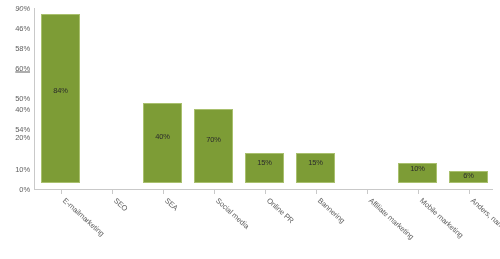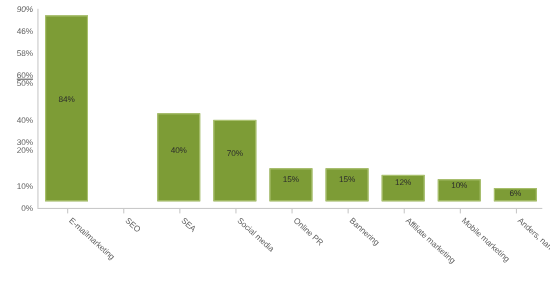--- a/index.html
+++ b/index.html
@@ -112,23 +112,23 @@
 </style>
 </head>
 <body>
 
 <div id="chart-root">
 
   <div class="y-axis-labels">
       <div class="y-tick" style="top: 189px;">0%</div>
       <div class="y-tick" style="top: 168.889px;">10%</div>
       <div class="y-tick" style="top: 137px;">20%</div>
-      <div class="y-tick" style="top: 128.667px;">30%</div>
+      <div class="y-tick" style="top: 128.667px;">54%</div>
       <div class="y-tick" style="top: 108.556px;">40%</div>
-      <div class="y-tick" style="top: 76px;">50%</div>
+      <div class="y-tick" style="top: 98px;">50%</div>
       <div class="y-tick" style="top: 68.3333px; text-decoration: underline;">60%</div>
       <div class="y-tick" style="top: 48.2222px;">58%</div>
       <div class="y-tick" style="top: 28.1111px;">46%</div>
       <div class="y-tick" style="top: 8px; font-style: italic;">90%</div>
     </div>
   <div class="y-axis-line"></div>
 
   <div class="plot">
       <div class="bar-slot" style="left: 0px; width: 51px;">
         <div class="bar" style="height: 168.933px; background: rgb(125, 156, 54); border-color: rgb(169, 192, 110);"></div>
@@ -142,24 +142,20 @@
         <div class="bar" style="height: 74.4111px; background: rgb(125, 156, 54); border-color: rgb(169, 192, 110);"></div>
         <div class="bar-label" style="color: rgb(43, 43, 43); bottom: 38.6938px;">70%</div>
       </div>
       <div class="bar-slot" style="left: 204px; width: 51px;">
         <div class="bar" style="height: 30.1667px; background: rgb(125, 156, 54); border-color: rgb(169, 192, 110);"></div>
         <div class="bar-label" style="color: rgb(43, 43, 43); bottom: 15.6867px;">15%</div>
       </div>
       <div class="bar-slot" style="left: 255px; width: 51px;">
         <div class="bar" style="height: 30.1667px; background: rgb(125, 156, 54); border-color: rgb(169, 192, 110);"></div>
         <div class="bar-label" style="color: rgb(43, 43, 43); bottom: 15.6867px;">15%</div>
-      </div>
-      <div class="bar-slot" style="left: 306px; width: 51px;">
-        <div class="bar" style="height: 24.1333px; background: rgb(125, 156, 54); border-color: rgb(169, 192, 110);"></div>
-        <div class="bar-label" style="color: rgb(43, 43, 43); bottom: 12.5493px;">12%</div>
       </div>
       <div class="bar-slot" style="left: 357px; width: 51px;">
         <div class="bar" style="height: 20.1111px; background: rgb(125, 156, 54); border-color: rgb(169, 192, 110);"></div>
         <div class="bar-label" style="color: rgb(43, 43, 43); bottom: 10.1111px;">10%</div>
       </div>
       <div class="bar-slot" style="left: 408px; width: 51px;">
         <div class="bar" style="height: 12.0667px; background: rgb(125, 156, 54); border-color: rgb(169, 192, 110);"></div>
         <div class="bar-label" style="color: rgb(43, 43, 43); bottom: 3px;">6%</div>
       </div>
     </div>

